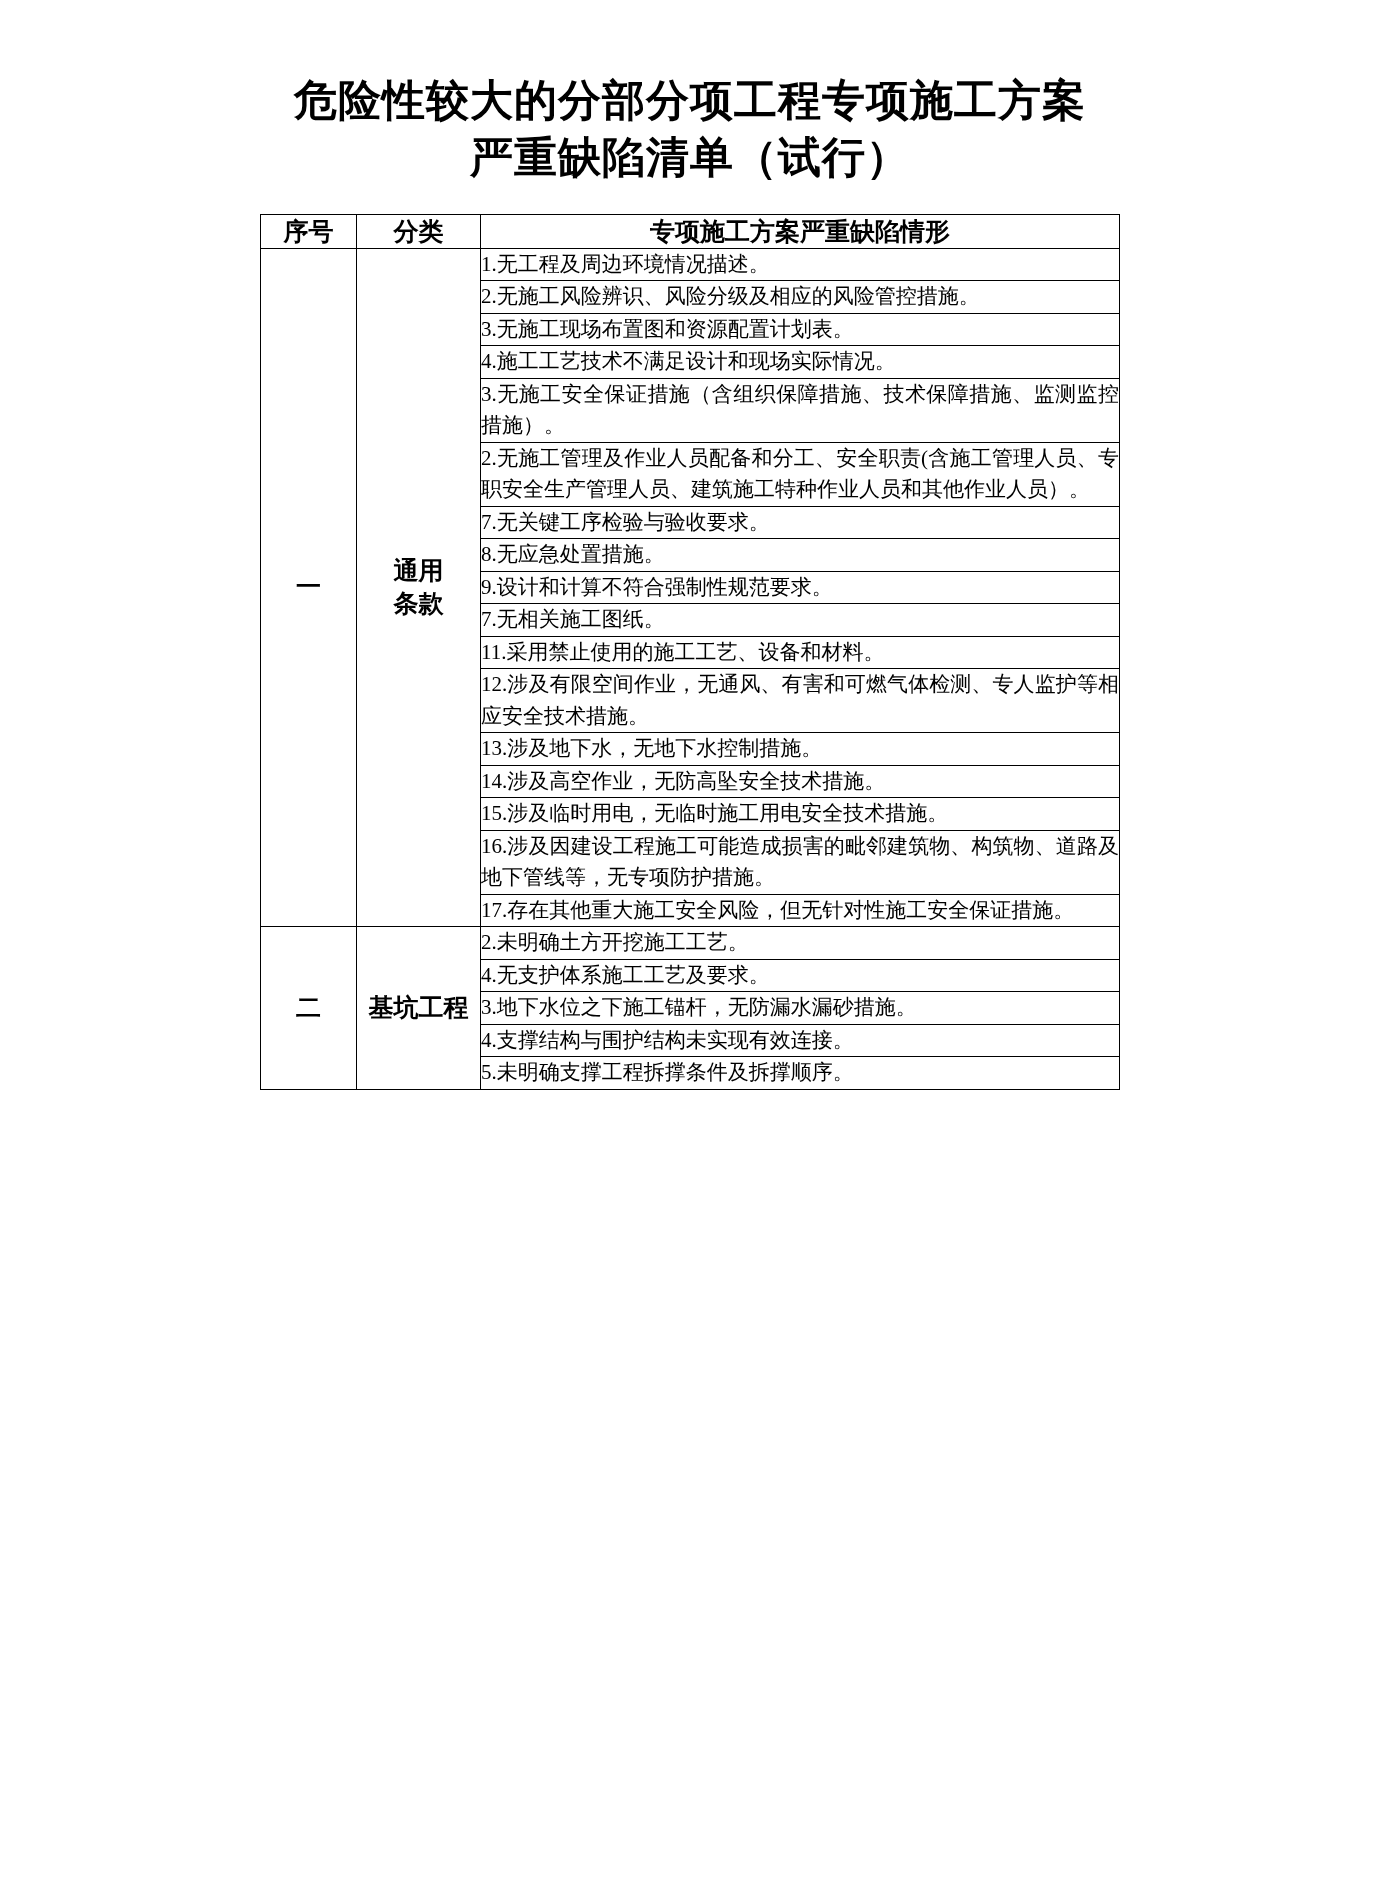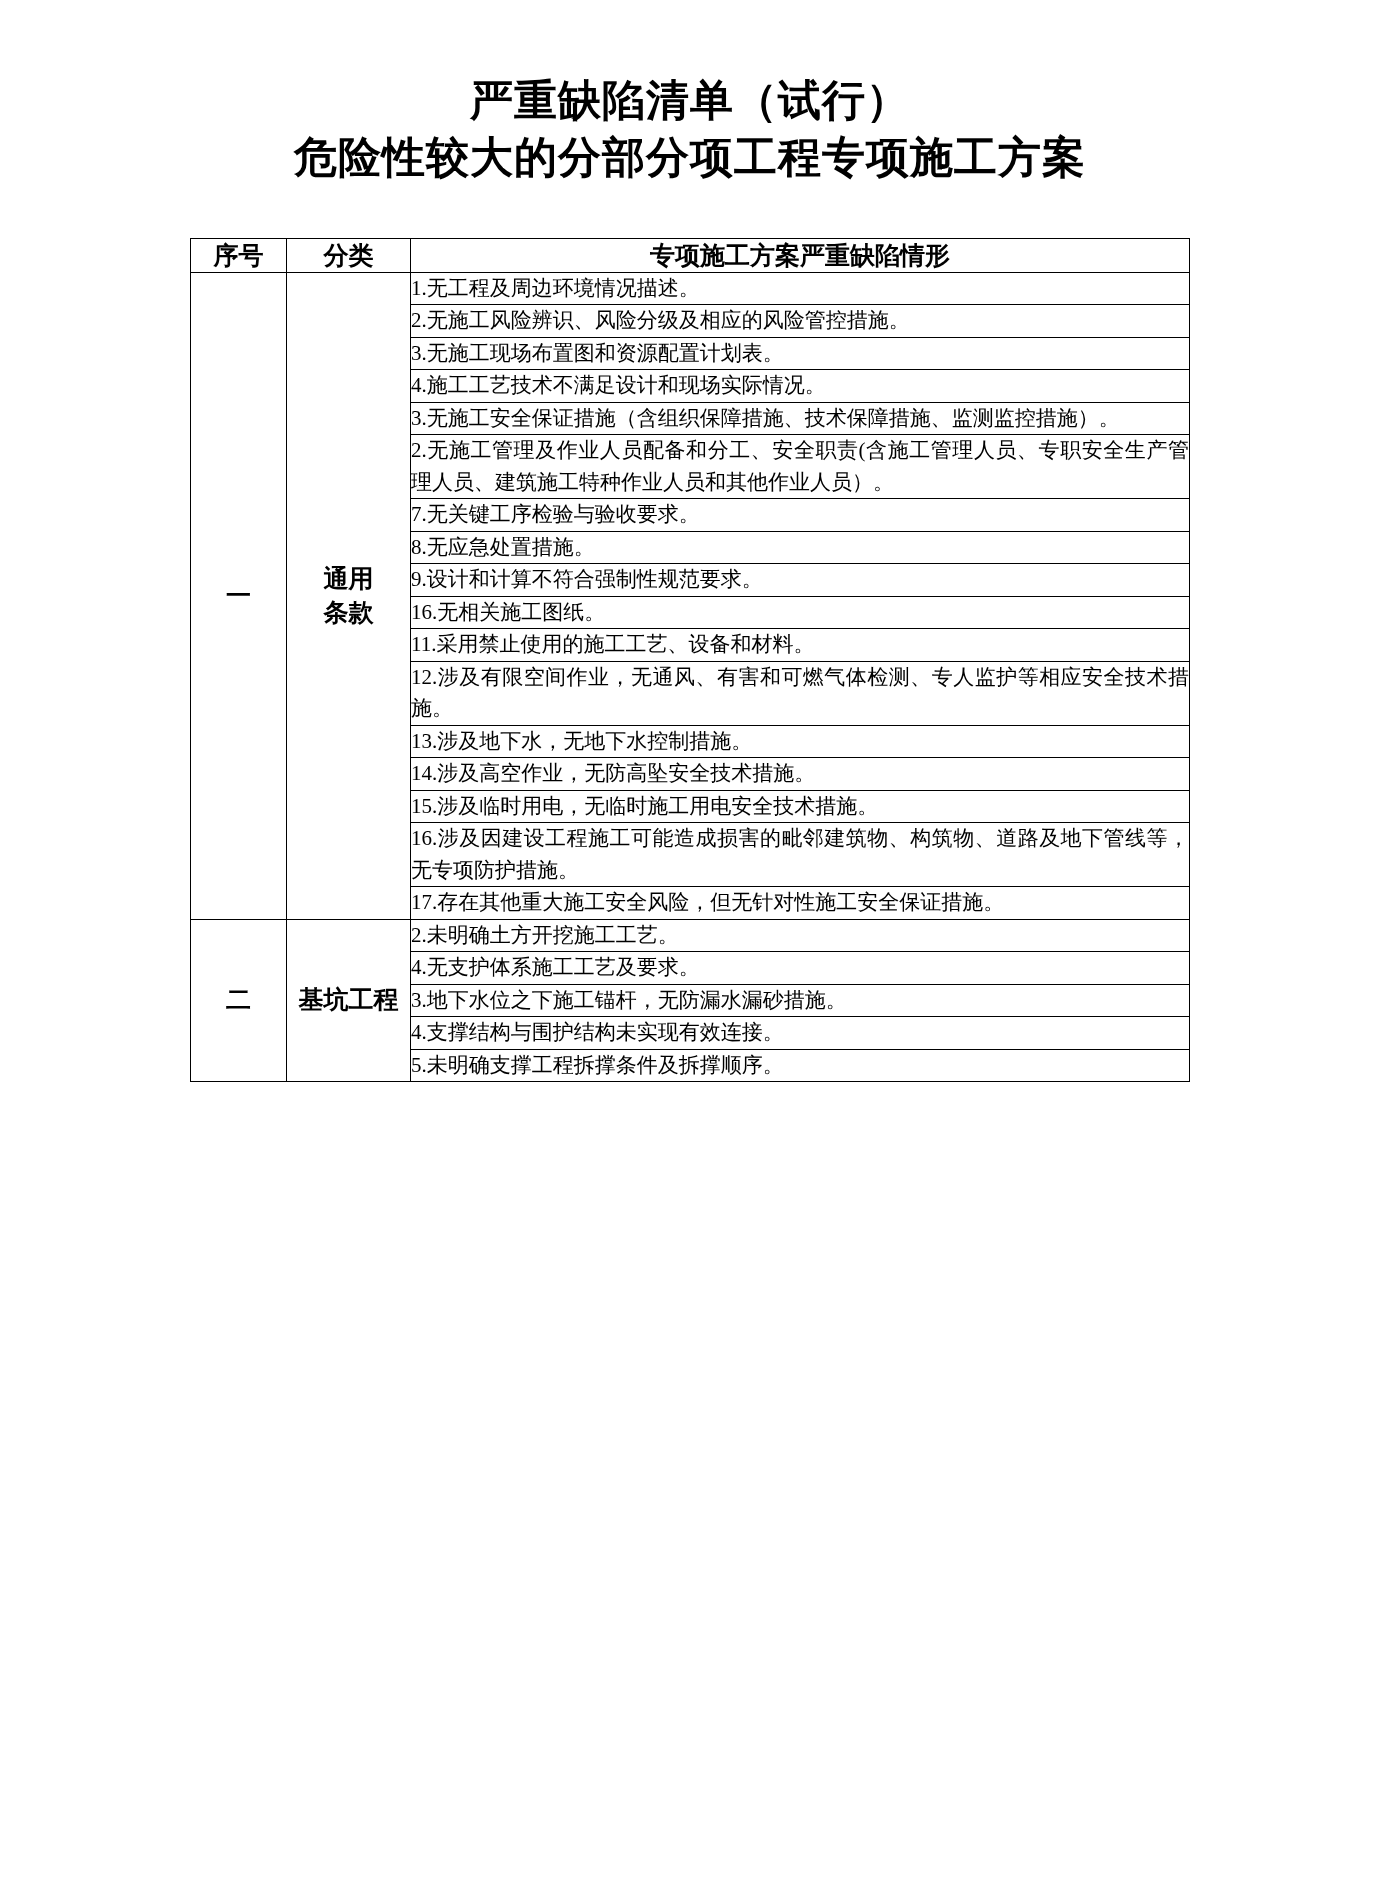--- a/index.html
+++ b/index.html
@@ -26,22 +26,22 @@
     padding-top: 72px;
   }
   .title-line {
     font-family: "DejaVu Serif", "Liberation Serif", serif;
     font-weight: bold;
     font-size: 43px;
     line-height: 1.32;
     letter-spacing: 1px;
   }
   .table-wrap {
-    margin: 52px auto 0 auto;
-    width: 1000px;
+    margin: 28px auto 0 auto;
+    width: 860px;
   }
   table.defects {
     border-collapse: collapse;
     width: 100%;
     table-layout: fixed;
   }
   table.defects td, table.defects th {
     border: 1.5px solid #000;
     padding: 0;
     vertical-align: middle;
@@ -74,22 +74,22 @@
   .item-cell.single {
     white-space: nowrap;
   }
 </style>
 </head>
 <body>
 
 <div class="page">
 
   <div class="title-block">
+    <div class="title-line">危险性较大的分部分项工程专项施工方案</div>
     <div class="title-line">严重缺陷清单（试行）</div>
-    <div class="title-line">危险性较大的分部分项工程专项施工方案</div>
   </div>
 
   <div class="table-wrap">
     <table class="defects">
       <colgroup>
         <col class="col-no">
         <col class="col-cat">
         <col class="col-txt">
       </colgroup>
       <tbody>
@@ -122,21 +122,21 @@
         <tr>
             <td class="item-cell single">7.无关键工序检验与验收要求。</td>
           </tr>
         <tr>
             <td class="item-cell single">8.无应急处置措施。</td>
           </tr>
         <tr>
             <td class="item-cell single">9.设计和计算不符合强制性规范要求。</td>
           </tr>
         <tr>
-            <td class="item-cell single">16.无相关施工图纸。</td>
+            <td class="item-cell single">7.无相关施工图纸。</td>
           </tr>
         <tr>
             <td class="item-cell single">11.采用禁止使用的施工工艺、设备和材料。</td>
           </tr>
         <tr>
             <td class="item-cell">12.涉及有限空间作业，无通风、有害和可燃气体检测、专人监护等相应安全技术措施。</td>
           </tr>
         <tr>
             <td class="item-cell single">13.涉及地下水，无地下水控制措施。</td>
           </tr>

